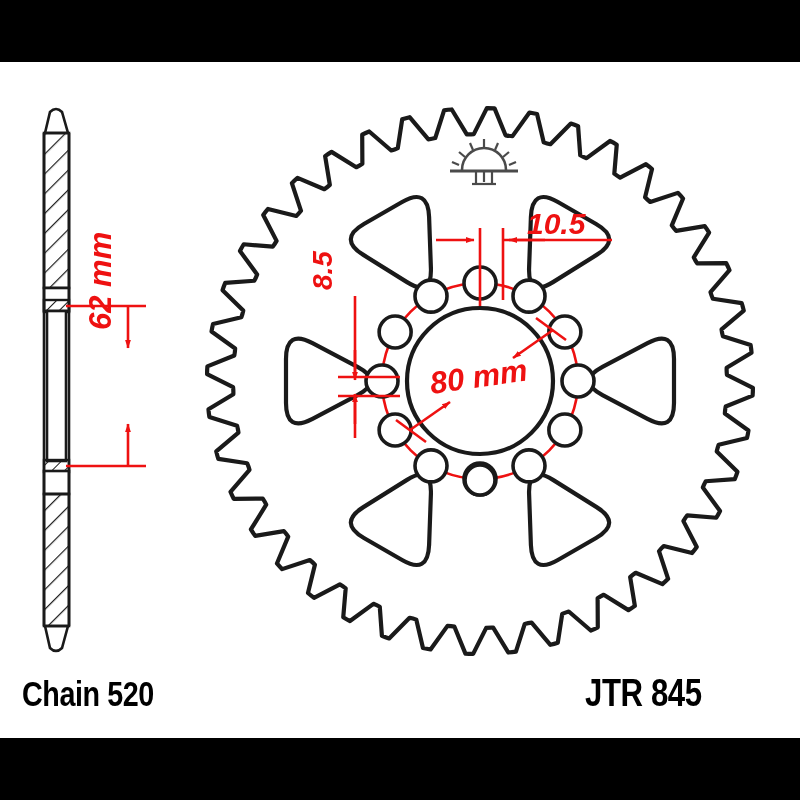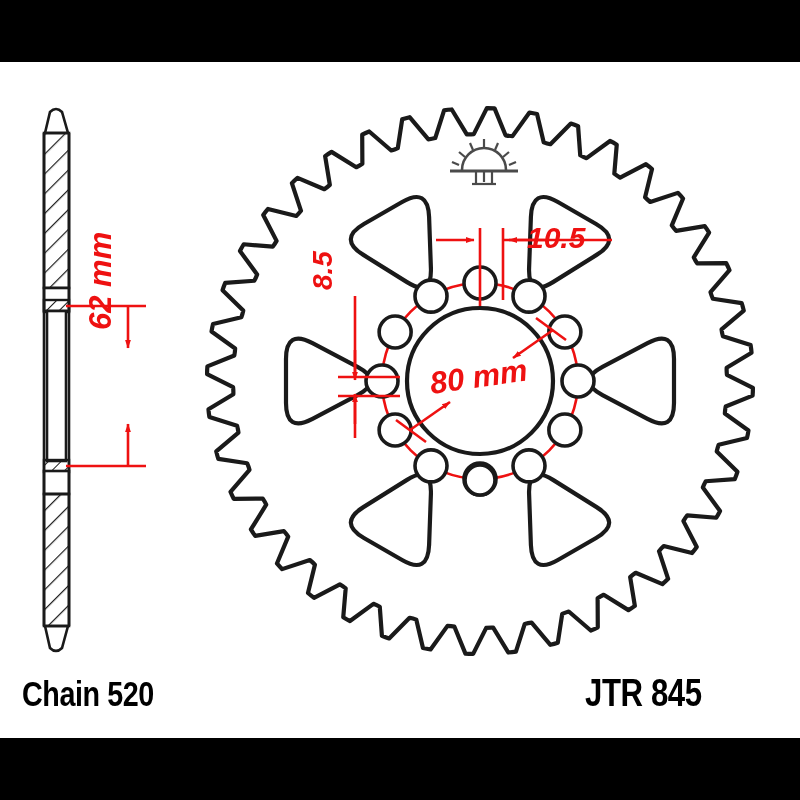--- a/index.html
+++ b/index.html
@@ -71,21 +71,20 @@
     left: 83px;
     top: 330px;
     font-size: 31px;
     transform: rotate(-90deg);
     transform-origin: left top;
   }
   .dim-105 {
     left: 527px;
     top: 207px;
     font-size: 30px;
-    margin-top: 14px;
   }
   .dim-85 {
     left: 307px;
     top: 290px;
     font-size: 28px;
     transform: rotate(-90deg);
     transform-origin: left top;
   }
   .dim-80 {
     left: 430px;

